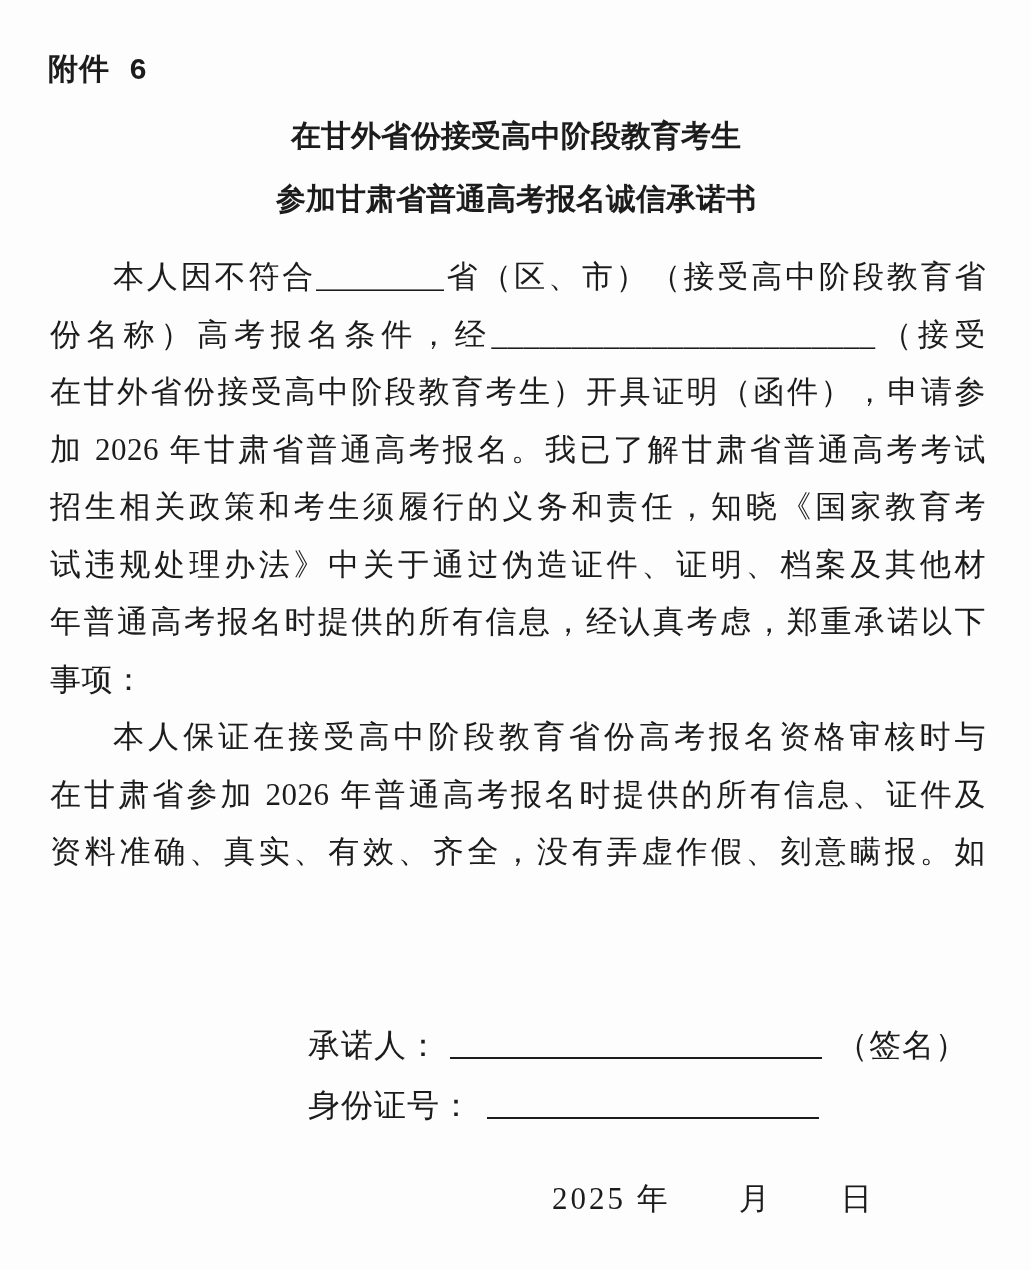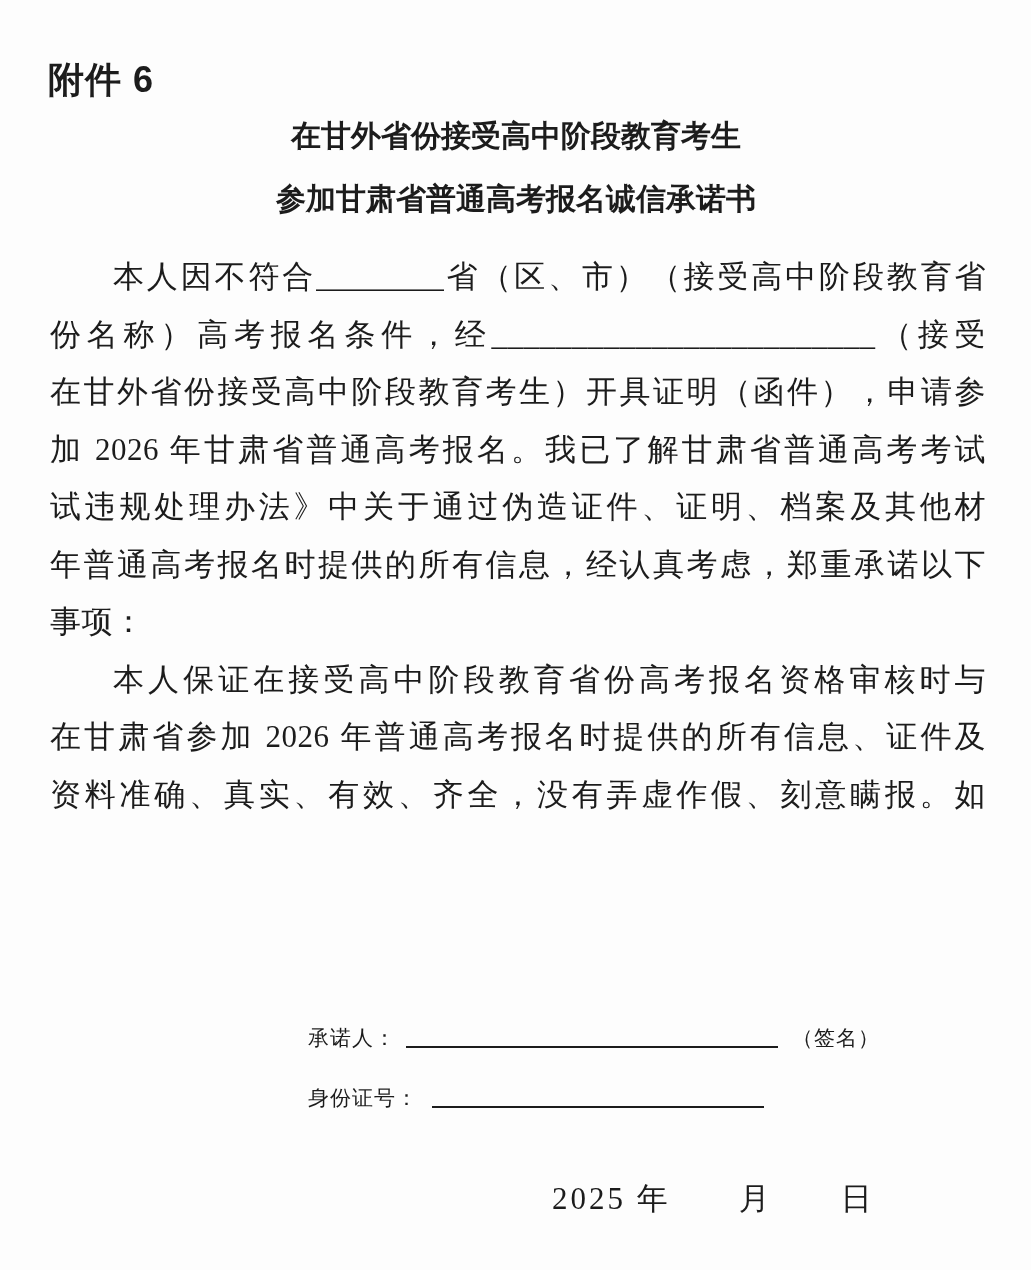--- a/index.html
+++ b/index.html
@@ -13,24 +13,24 @@
     height: 1270px;
     margin: 0;
     background: #fdfdfd;
     color: #1c1c1c;
     font-family: "Liberation Serif", "DejaVu Serif", serif;
     overflow: hidden;
   }
   .attachment {
     position: absolute;
     left: 48px;
-    top: 56px;
-    font-family: Liberation Sans, sans-serif;
+    top: 49px;
+    font-family: Liberation Mono, monospace;
     font-weight: bold;
-    font-size: 36px;
+    font-size: 30px;
     letter-spacing: 1px;
   }
   .title-line {
     position: absolute;
     left: 48px;
     width: 936px;
     text-align: center;
     font-weight: bold;
     font-size: 30px;
     white-space: nowrap;
@@ -54,21 +54,21 @@
   }
   .ln.short {
     text-align-last: left;
   }
   .ln.indent {
     padding-left: 63px;
   }
   .sig-row {
     position: absolute;
     left: 308px;
-    font-size: 21px;
+    font-size: 32px;
     white-space: nowrap;
     letter-spacing: 1px;
   }
   .sig1 { top: 1024px; }
   .sig2 { top: 1084px; }
   .blank {
     display: inline-block;
     border-bottom: 2px solid #1c1c1c;
     position: relative;
     top: 3px;
@@ -94,20 +94,21 @@
   <div class="attachment">附件 6</div>
 
   <div class="title-line t1">在甘外省份接受高中阶段教育考生</div>
   <div class="title-line t2">参加甘肃省普通高考报名诚信承诺书</div>
 
   <div class="body-text">
     <div class="ln indent">本人因不符合________省（区、市）（接受高中阶段教育省</div>
     <div class="ln">份名称）高考报名条件，经________________________（接受</div>
     <div class="ln">在甘外省份接受高中阶段教育考生）开具证明（函件），申请参</div>
     <div class="ln">加 2026 年甘肃省普通高考报名。我已了解甘肃省普通高考考试</div>
+    <div class="ln">招生相关政策和考生须履行的义务和责任，知晓《国家教育考</div>
     <div class="ln">试违规处理办法》中关于通过伪造证件、证明、档案及其他材</div>
     <div class="ln">年普通高考报名时提供的所有信息，经认真考虑，郑重承诺以下</div>
     <div class="ln short">事项：</div>
     <div class="ln indent">本人保证在接受高中阶段教育省份高考报名资格审核时与</div>
     <div class="ln">在甘肃省参加 2026 年普通高考报名时提供的所有信息、证件及</div>
     <div class="ln">资料准确、真实、有效、齐全，没有弄虚作假、刻意瞒报。如</div>
   </div>
 
   <div class="sig-row sig1">
     <span class="sig-label">承诺人：</span><span class="blank blank1"></span><span class="sig-note">（签名）</span>

